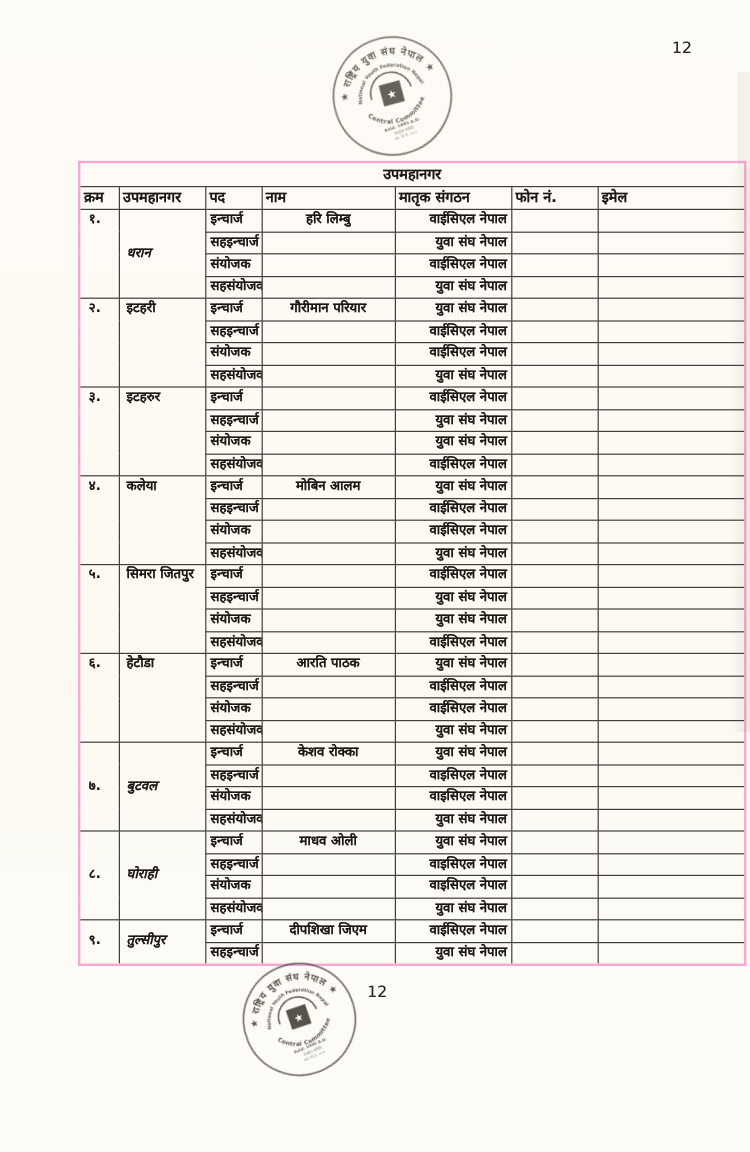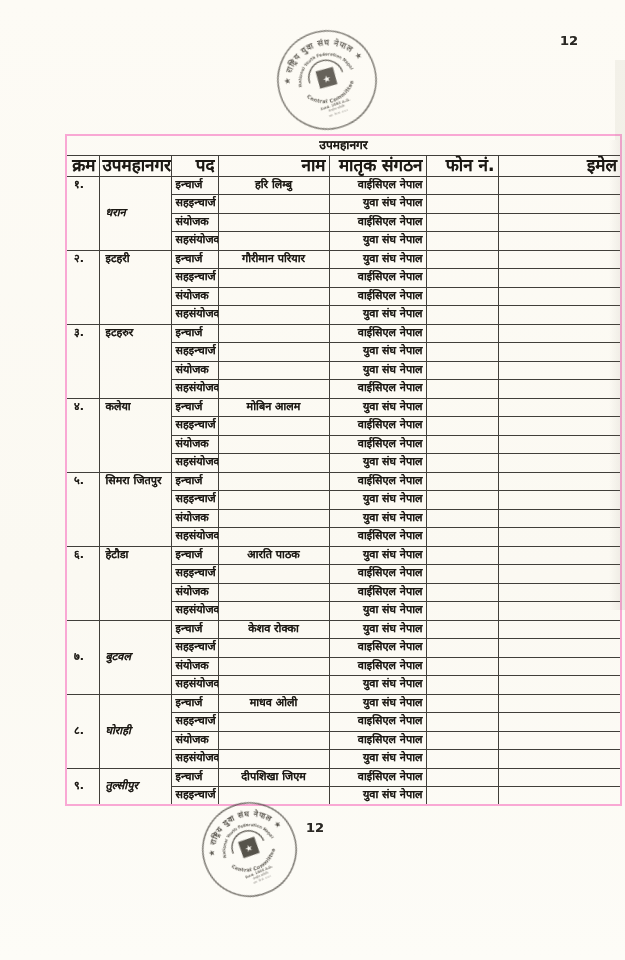--- a/index.html
+++ b/index.html
@@ -7,34 +7,34 @@
     width:625px;height:960px;position:relative;overflow:hidden;
     background:linear-gradient(180deg,#fdfbf5 0%,#fbf9f2 60%,#fdfcf7 100%);
     font-family:"DejaVu Sans",sans-serif;color:#1b1915;
   }
   .edge-shade{position:absolute;right:0;top:140px;width:16px;height:470px;
     background:linear-gradient(90deg,rgba(255,255,255,0) 0%,rgba(120,112,98,.13) 100%);
     pointer-events:none;}
   .corner-shade{position:absolute;right:0;top:60px;width:10px;height:80px;
     background:rgba(130,122,108,.08);pointer-events:none;}
 
-  .page-num{position:absolute;font-size:13px;font-weight:bold;color:#2b2925;
+  .page-num{position:absolute;font-size:13px;font-weight:normal;color:#2b2925;
     text-shadow:0 0 .5px rgba(40,38,34,.55);}
   #page-num-top{left:560px;top:33px;}
   #page-num-bottom{left:306px;top:820px;}
 
   
   table{position:absolute;left:65px;top:134px;width:555px;
     border-collapse:collapse;table-layout:fixed;}
   th,td{border:1px solid #413f3a;font-weight:bold;color:#1b1813;
     font-size:11px;line-height:1.15;padding:0 3px;overflow:hidden;white-space:nowrap;
     text-shadow:0 0 .45px rgba(35,32,28,.5);}
   table{border:2px solid #f9a8d4;}
   tr.title-row th{height:19px;font-size:12px;text-align:center;border-bottom:1px solid #413f3a;}
-  tr.head-row th{height:18px;font-size:17px;text-align:right;}
+  tr.head-row th{height:18px;font-size:12px;text-align:left;}
   tbody tr{height:18.5px;}
   td.sn{vertical-align:top;text-align:left;padding:2px 0 0 7px;}
   td.sn.mid{vertical-align:middle;padding-top:0;}
   td.city{vertical-align:top;padding:2px 0 0 6px;}
   td.city.mid{vertical-align:middle;padding-top:0;font-style:italic;}
   td.pos{text-align:left;padding-left:4px;}
   td.nm{text-align:center;}
   td.org{text-align:right;padding-left:5px;margin-left:44px;}
   td.ph,td.em{}
 

